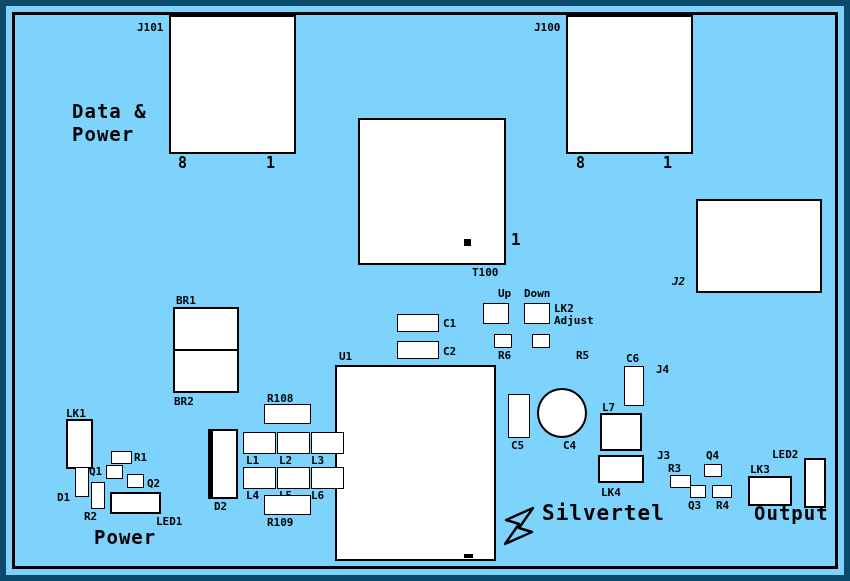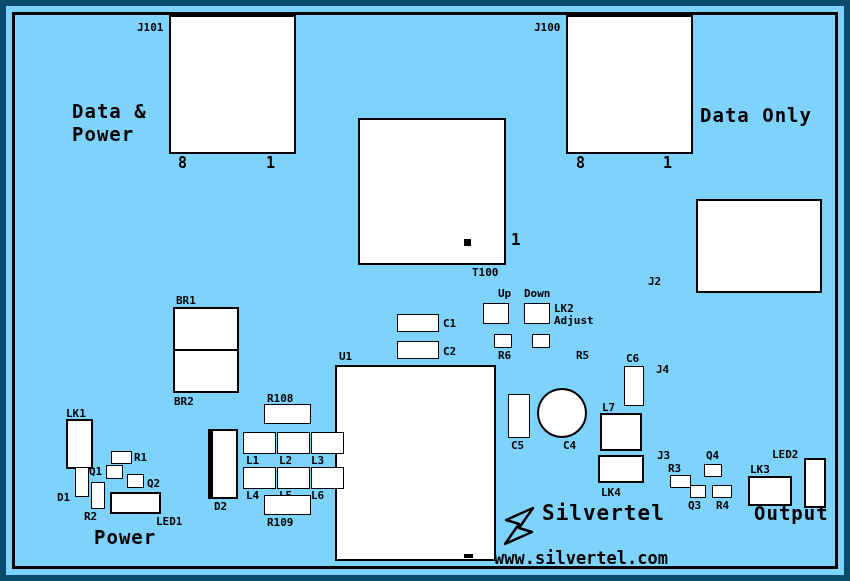--- a/index.html
+++ b/index.html
@@ -37,29 +37,28 @@
   <div class="lbl ref" style="left:131px; top:16px;">J101</div>
   <div class="lbl pin" style="left:172px; top:150px;">8</div>
   <div class="lbl pin" style="left:260px; top:150px;">1</div>
   <div class="lbl cap" style="left:66px; top:96px;">Data &amp;</div>
   <div class="lbl cap" style="left:66px; top:119px;">Power</div>
 
   <div class="comp" style="left:560px; top:9px; width:127px; height:139px;"></div>
   <div class="lbl ref" style="left:528px; top:16px;">J100</div>
   <div class="lbl pin" style="left:570px; top:150px;">8</div>
   <div class="lbl pin" style="left:657px; top:150px;">1</div>
-  <div class="lbl cap" style="left:694px; top:100px;">Data Only</div>
 
   <div class="comp" style="left:352px; top:112px; width:148px; height:147px;"></div>
   <div class="fillmark" style="left:458px; top:233px; width:7px; height:7px;"></div>
   <div class="lbl pin" style="left:505px; top:226px; font-size:16px;">1</div>
   <div class="lbl ref" style="left:466px; top:261px;">T100</div>
 
   <div class="comp" style="left:690px; top:193px; width:126px; height:94px;"></div>
-  <div class="lbl ref" style="left:642px; top:270px;">J2</div>
+  <div class="lbl ref" style="left:666px; top:270px;font-style:italic;">J2</div>
 
   <div class="lbl ref" style="left:650px; top:358px;">J4</div>
 
   <div class="lbl ref" style="left:170px; top:289px;text-align:center;">BR1</div>
   <div class="comp" style="left:167px; top:301px; width:66px; height:44px;"></div>
   <div class="comp" style="left:167px; top:343px; width:66px; height:44px;"></div>
   <div class="lbl ref" style="left:168px; top:390px;">BR2</div>
 
   <div class="lbl ref" style="left:492px; top:282px;">Up</div>
   <div class="lbl ref" style="left:518px; top:282px;">Down</div>
@@ -147,14 +146,13 @@
 
   <div class="comp thin" style="left:258px; top:489px; width:47px; height:20px;"></div>
   <div class="lbl ref" style="left:261px; top:511px;">R109</div>
 
   <div style="position:absolute; left:496px; top:499px; width:34px; height:42px;">
     <svg width="34" height="42" viewBox="0 0 34 42">
       <path d="M31 3 L4 15 L17 19 L3 39 L30 27 L17 23 Z" fill="none" stroke="#000" stroke-width="2.4" stroke-linejoin="round"></path>
     </svg>
   </div>
   <div class="lbl brand" style="left:536px; top:497px;">Silvertel</div>
-  <div class="lbl site" style="left:488px; top:544px;">www.silvertel.com</div>
 </div>
 
 </body></html>

